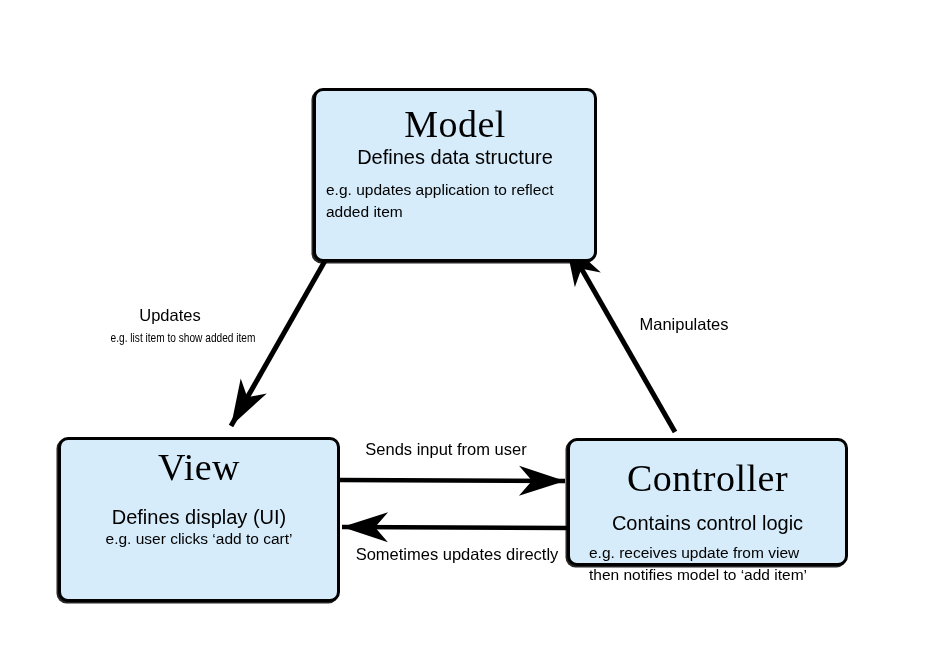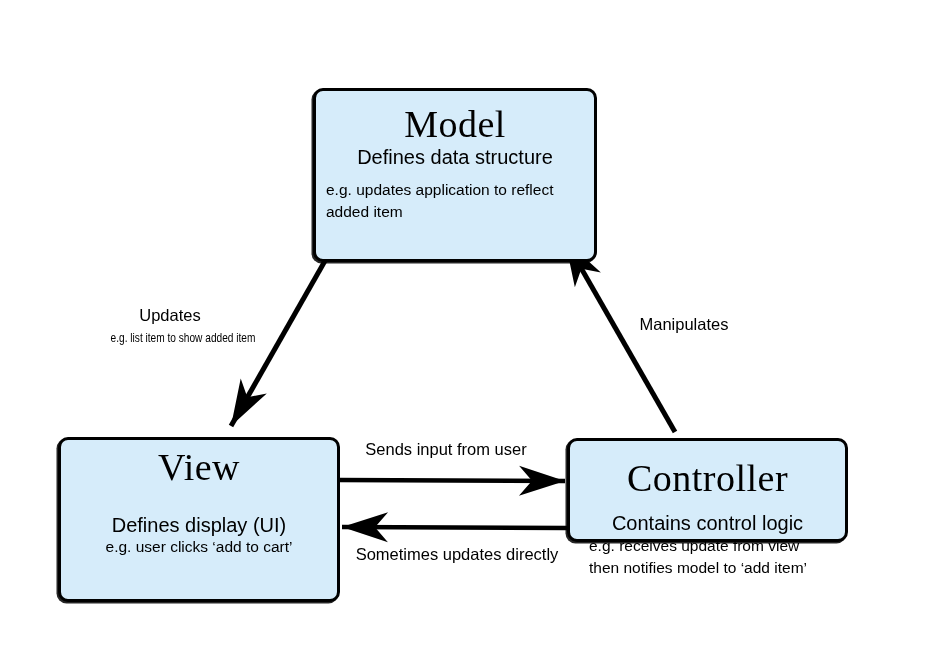--- a/index.html
+++ b/index.html
@@ -54,26 +54,26 @@
   }
   .node-body.left {
     text-align: left;
   }
   
   #node-model    { left: 313px; top: 88px;  width: 284px; height: 174px; padding-top: 12px; }
   #node-model .node-subtitle { margin-top: 2px; }
   #node-model .node-body     { margin-top: 12px; padding: 0 8px 0 10px; }
 
   #node-view     { left: 58px;  top: 437px; width: 282px; height: 165px; padding-top: 6px; }
-  #node-view .node-subtitle { margin-top: 27px; }
+  #node-view .node-subtitle { margin-top: 19px; }
   #node-view .node-body     { margin-top: 1px; }
 
-  #node-controller { left: 567px; top: 438px; width: 281px; height: 104px; padding-top: 16px; }
+  #node-controller { left: 567px; top: 438px; width: 281px; height: 128px; padding-top: 16px; }
   #node-controller .node-subtitle { margin-top: 15px; line-height: 19px; }
-  #node-controller .node-body     { margin-top: 2px; padding-left: 19px; line-height: 21.5px; }
+  #node-controller .node-body     { margin-top: 9px; padding-left: 19px; line-height: 21.5px; }
 
   .edge-label {
     position: absolute;
     font-size: 16.5px;
     line-height: 19px;
     white-space: nowrap;
     transform: translateX(-50%);
   }
   .edge-label.condensed {
     font-size: 13px;

